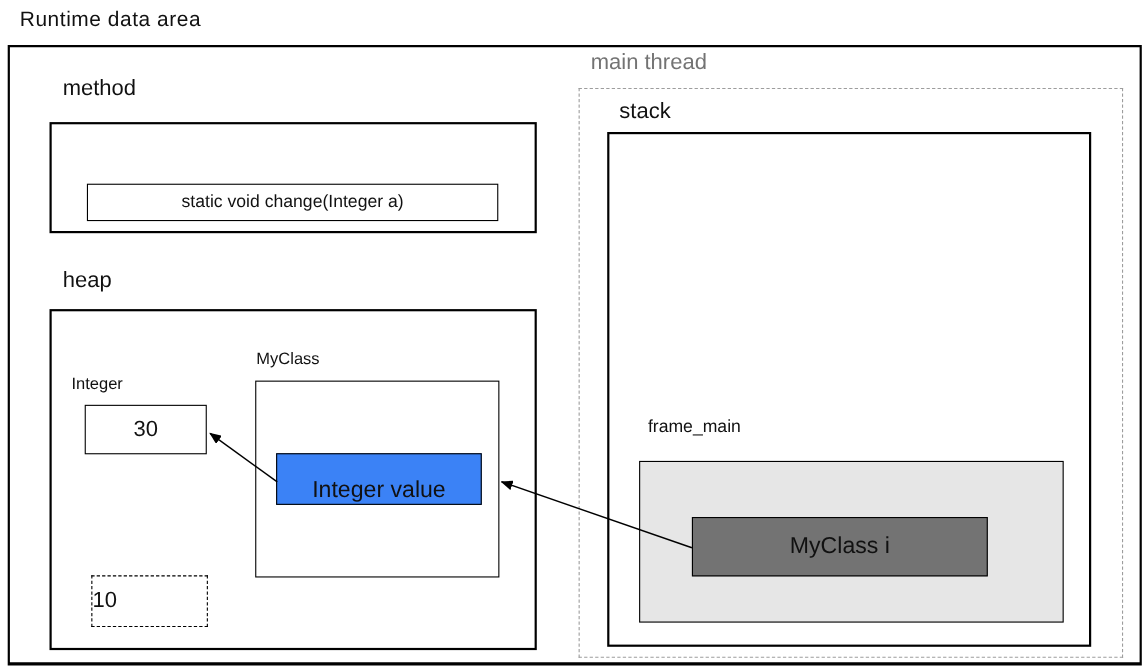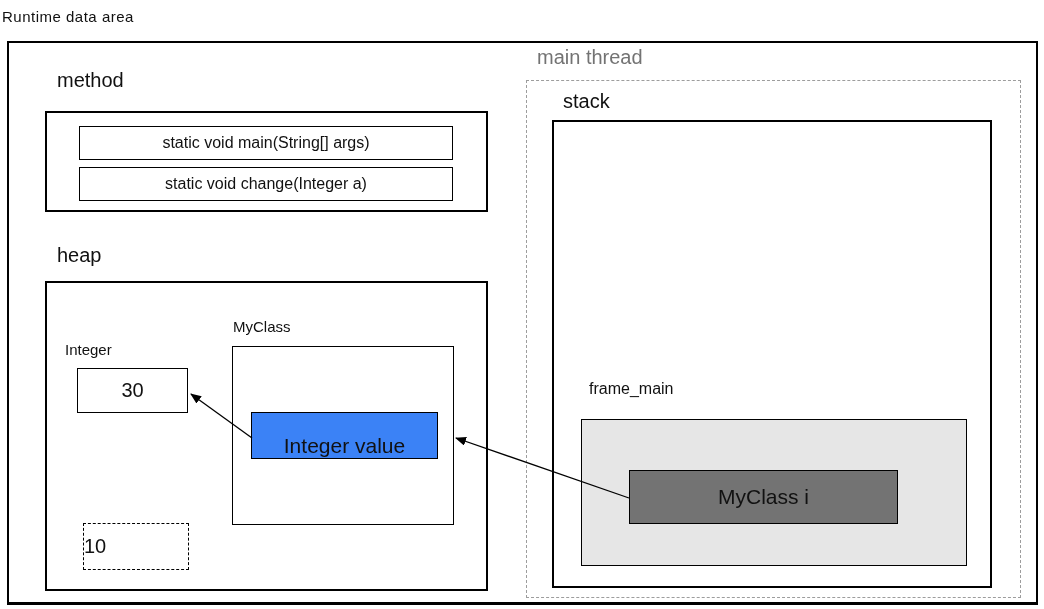--- a/index.html
+++ b/index.html
@@ -13,22 +13,22 @@
     position: relative;
     width: 1044px;
     height: 609px;
     background: #ffffff;
     overflow: hidden;
   }
   .abs { position: absolute; box-sizing: border-box; }
   .label { white-space: nowrap; }
 
   #diagram-title {
-    left: 2px; top: 8px;
-    font-size: 15px;
+    left: 18px; top: 8px;
+    font-size: 19px;
     letter-spacing: 0.5px;
   }
 
   #outer-box {
     left: 7px; top: 41px;
     width: 1031px; height: 564px;
     border: 2px solid #000;
     border-bottom-width: 3px;
     background: #ffffff;
   }
@@ -129,23 +129,20 @@
 <body>
 
 <div id="page">
 
   <div id="diagram-title" class="abs label">Runtime data area</div>
 
   <div id="outer-box" class="abs">
 
     <div id="method-label" class="abs label">method</div>
     <div id="method-box" class="abs">
-      <div id="method-row-main" class="abs method-row">
-        <span>static void main(String[] args)</span>
-      </div>
       <div id="method-row-change" class="abs method-row">
         <span>static void change(Integer a)</span>
       </div>
     </div>
 
     <div id="heap-label" class="abs label">heap</div>
     <div id="heap-box" class="abs">
       <div id="integer-label" class="abs label">Integer</div>
       <div id="integer-box" class="abs">
         <span>30</span>

